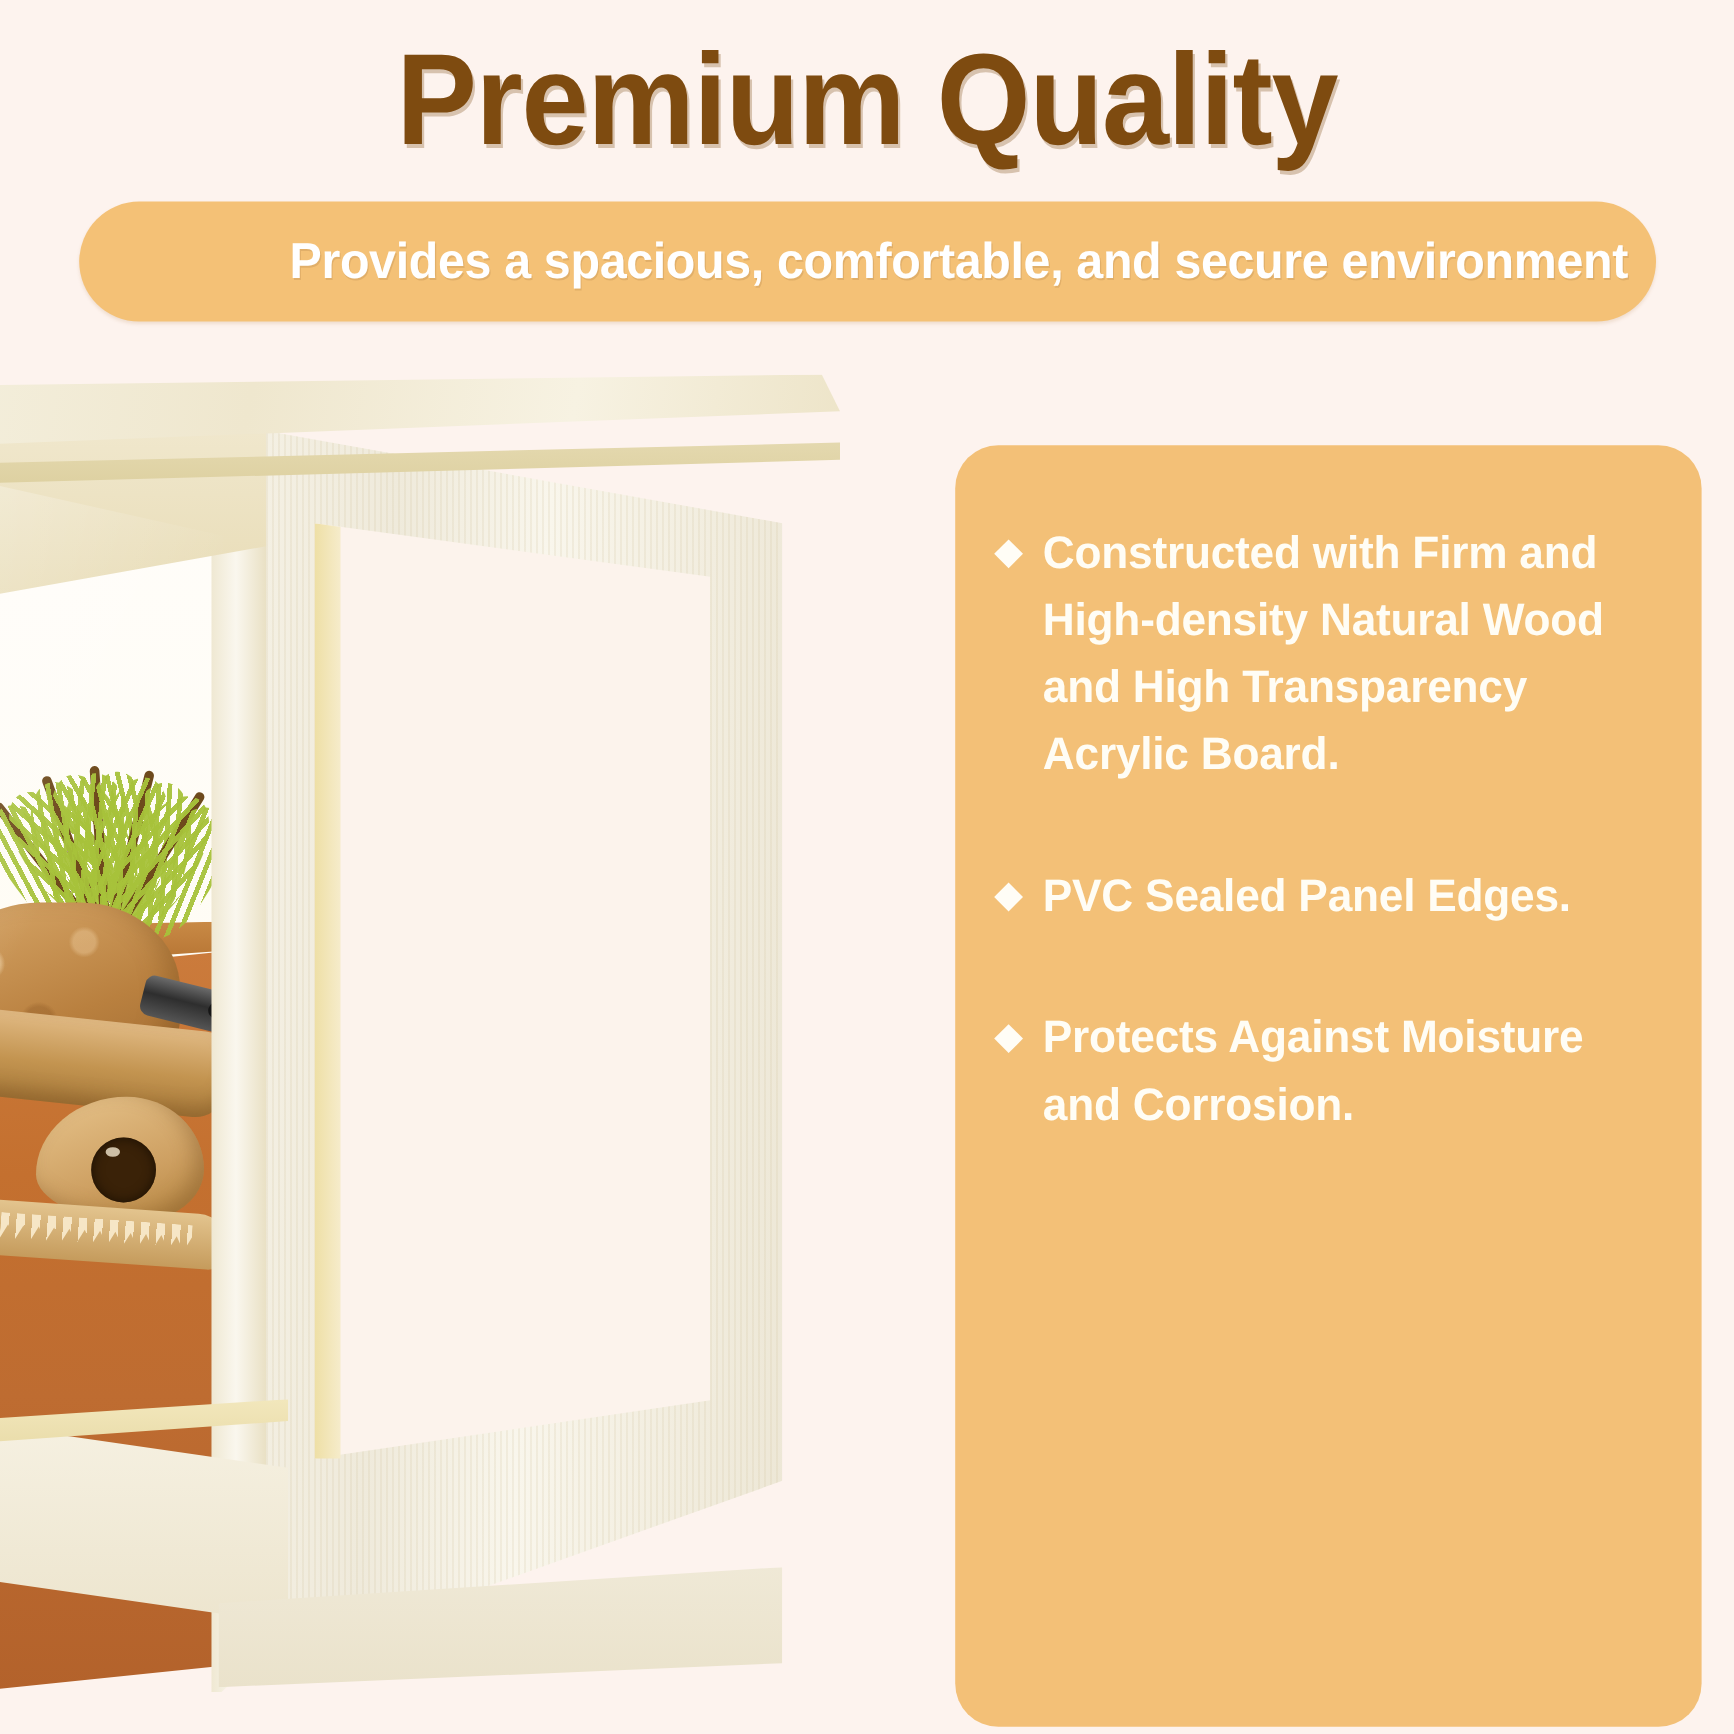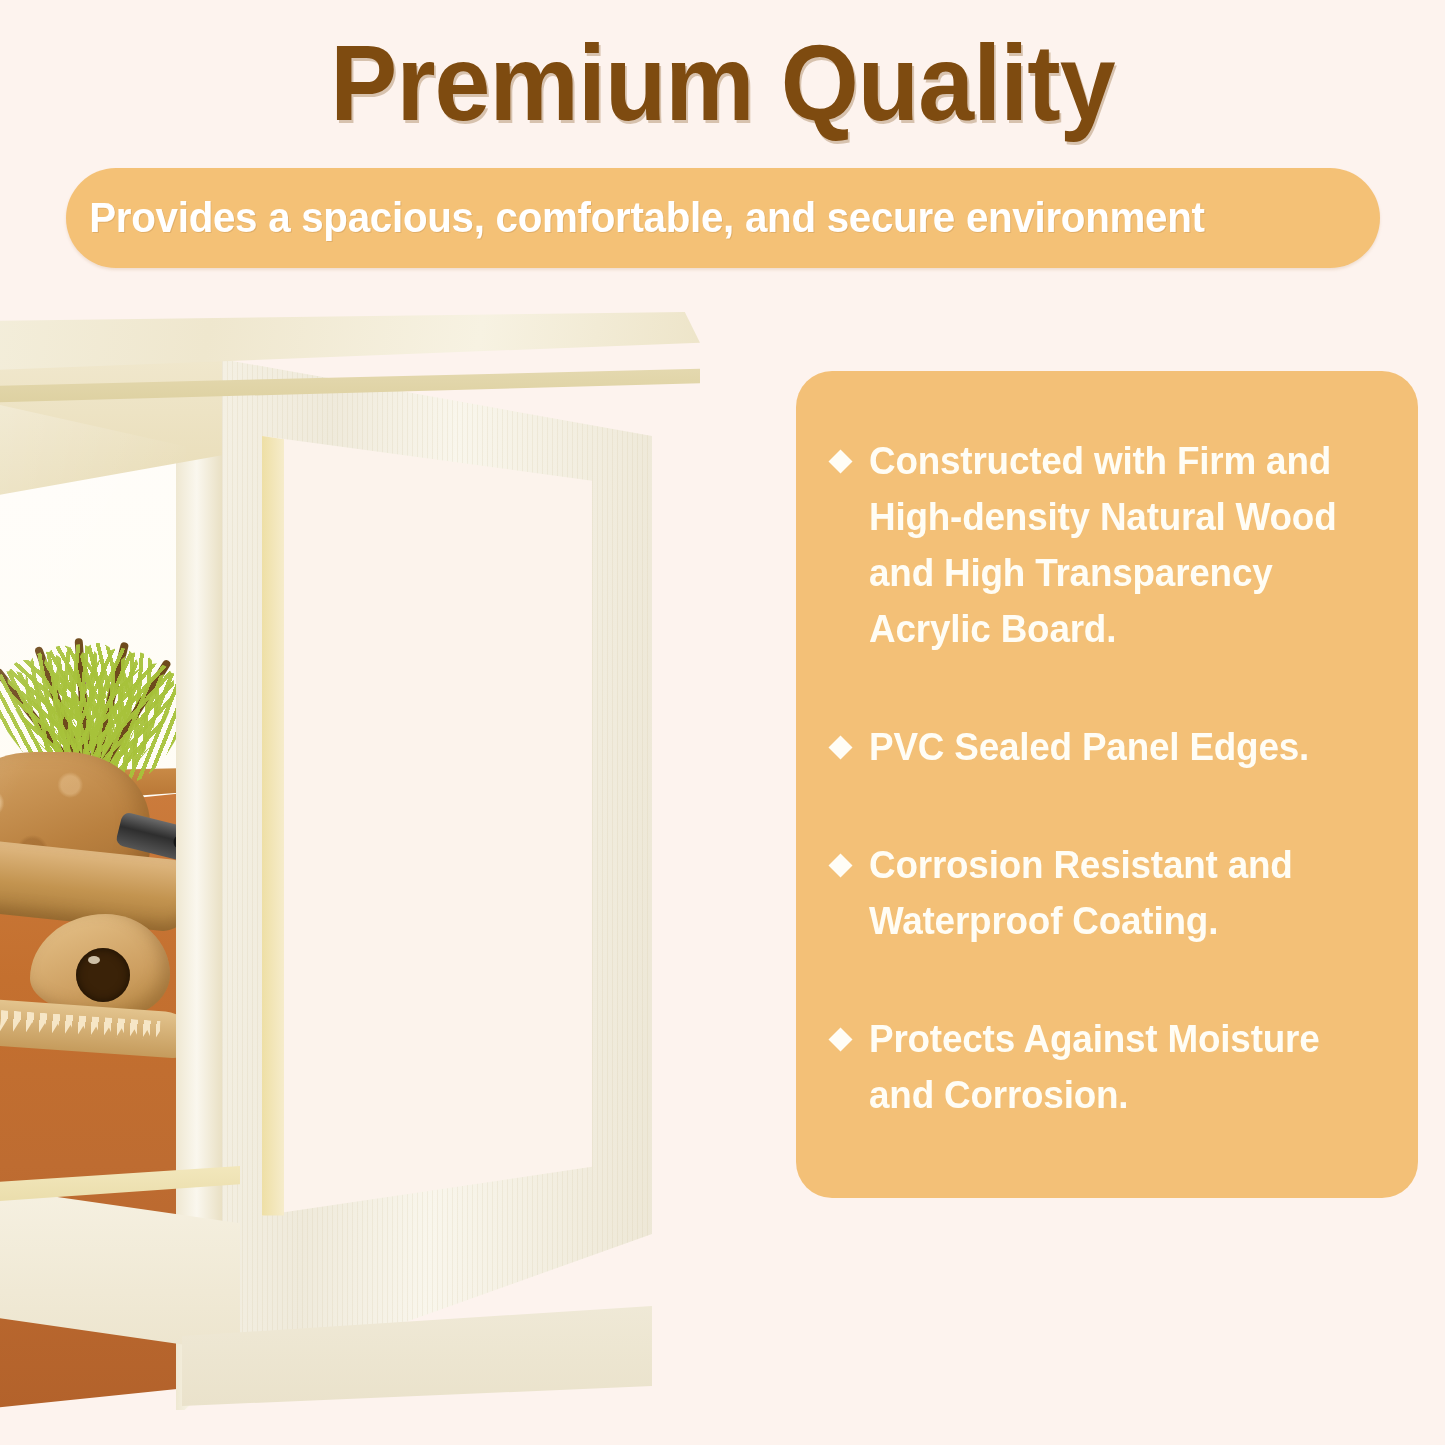--- a/index.html
+++ b/index.html
@@ -24,38 +24,38 @@
     color:#7E4B10;
     transform:scaleX(0.93);
     text-shadow:2px 3px 0 rgba(120,70,10,0.28);
     white-space:nowrap;
   }
   .subtitle-pill{
     position:absolute;left:66px;top:168px;
     width:1314px;height:100px;
     background:#F4C176;
     border-radius:50px;
-    display:flex;align-items:center;justify-content:flex-start;
+    display:flex;align-items:center;justify-content:flex-end;
     box-shadow:0 2px 3px rgba(180,130,70,0.18);
   }
   .subtitle-text{
     font-weight:bold;
     font-size:42px;
     line-height:46px;
     color:#FFFFFF;
     letter-spacing:-0.3px;
     transform:scaleX(0.96);
     white-space:nowrap;
     text-shadow:1px 1px 0 rgba(210,160,95,0.55);
   }
 
   
   .features-panel{
     position:absolute;left:796px;top:371px;
-    width:622px;height:827px;
+    width:622px;height:1068px;
     background:#F3C077;
     border-radius:36px;
   }
   .features-list{
     position:absolute;left:36px;top:62px;right:22px;
   }
   .feature-item{
     display:flex;
     align-items:flex-start;
     margin-bottom:62px;
@@ -462,24 +462,20 @@
       <div class="feature-item">
         <span class="bullet-diamond"></span>
         <span class="feature-text">Constructed with Firm and High-density Natural Wood and High Transparency Acrylic Board.</span>
       </div>
 
       <div class="feature-item">
         <span class="bullet-diamond"></span>
         <span class="feature-text">PVC Sealed Panel Edges.</span>
       </div>
 
-      <div class="feature-item">
-        <span class="bullet-diamond"></span>
-        <span class="feature-text">Corrosion Resistant and Waterproof Coating.</span>
-      </div>
 
       <div class="feature-item">
         <span class="bullet-diamond"></span>
         <span class="feature-text">Protects Against Moisture and Corrosion.</span>
       </div>
 
     </div>
   </div>
 
 </div>

